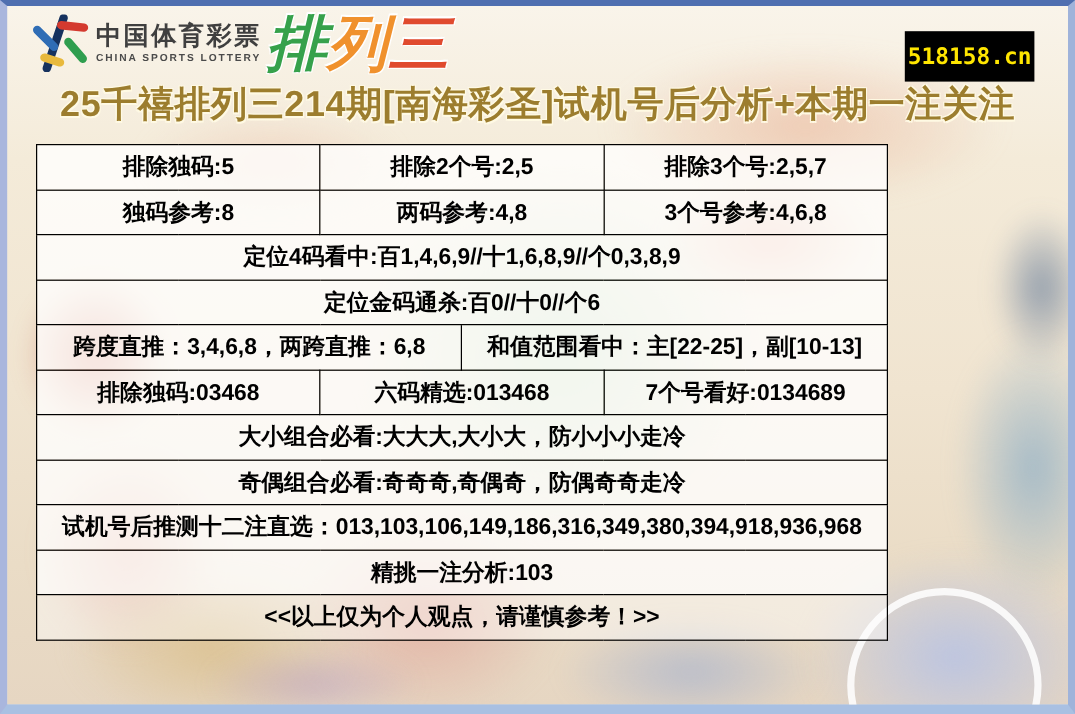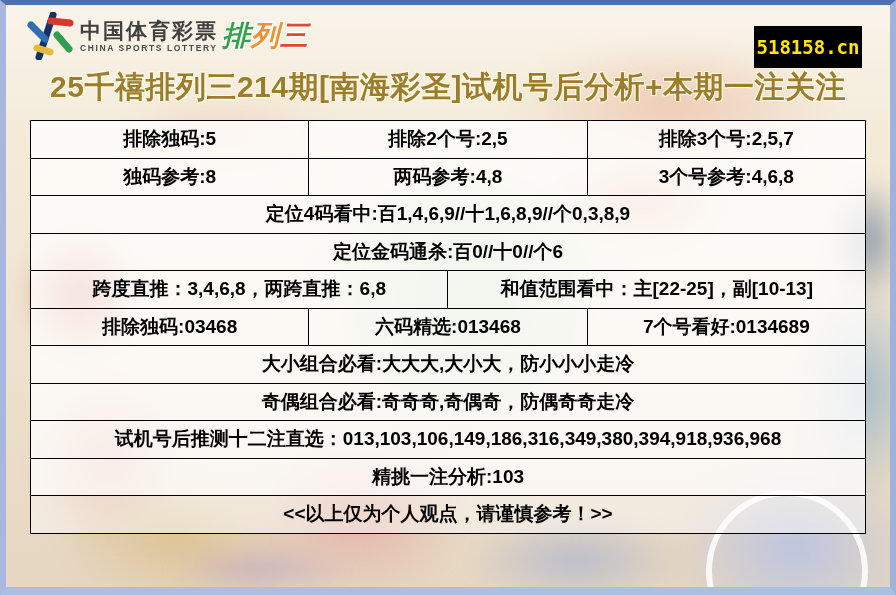--- a/index.html
+++ b/index.html
@@ -27,36 +27,36 @@
   .b-purple{left:165px;top:535px;width:180px;height:60px;background:radial-gradient(closest-side,rgba(178,148,188,.5),rgba(178,148,188,0));}
   .ring{position:absolute;left:700px;top:485px;width:150px;height:150px;border:6px solid rgba(255,255,255,.85);border-radius:50%;}
 
   .content{position:absolute;inset:0;}
   
   .header{position:absolute;left:20px;top:4px;height:54px;display:flex;align-items:center;}
   .logo-icon{width:48px;height:48px;margin-right:6px;}
   .brand{display:flex;flex-direction:column;line-height:1;margin-right:4px;}
   .brand-cn{font-size:21px;font-weight:bold;color:#3f3f3f;letter-spacing:2px;text-align:right;}
   .brand-en{font-size:8.5px;font-weight:bold;color:#4a4a4a;letter-spacing:1.6px;margin-top:3px;}
-  .product{font-size:28px;font-weight:bold;font-style:italic;line-height:1;letter-spacing:1px;
+  .product{font-size:50px;font-weight:bold;font-style:italic;line-height:1;letter-spacing:1px;
     text-shadow:1px 1px 0 #fff,-1px -1px 0 #fff,1px -1px 0 #fff,-1px 1px 0 #fff;text-align:right;}
   .badge{
     position:absolute;right:28px;top:5px;width:108px;height:42px;background:#000;
     display:flex;align-items:center;justify-content:center;
     font-family:"DejaVu Sans Mono",monospace;font-size:19px;font-weight:bold;color:#ffe600;margin-top:16px;
   }
   
   .title{
     position:absolute;left:10px;right:10px;top:62px;text-align:center;
     font-size:30px;font-weight:bold;color:#9c7d2e;letter-spacing:0.5px;white-space:nowrap;
     text-shadow:1px 1px 0 rgba(255,250,228,.95),-1px -1px 0 rgba(255,250,228,.95),1px -1px 0 rgba(255,250,228,.9),-1px 1px 0 rgba(255,250,228,.9);
   }
   
   table.analysis{
-    position:absolute;left:24px;top:115px;width:836px;border-collapse:collapse;table-layout:fixed;
+    position:absolute;left:24px;top:115px;width:710px;border-collapse:collapse;table-layout:fixed;
   }
   table.analysis td{
     border:1px solid #000;height:36.5px;text-align:center;vertical-align:middle;
     font-size:19px;font-weight:bold;color:#000;background:rgba(255,255,255,.78);
     padding:0 4px;overflow:hidden;white-space:nowrap;
   }
   table.analysis tr.last td{background:rgba(255,255,255,.45);}
 </style>
 </head>
 <body>

